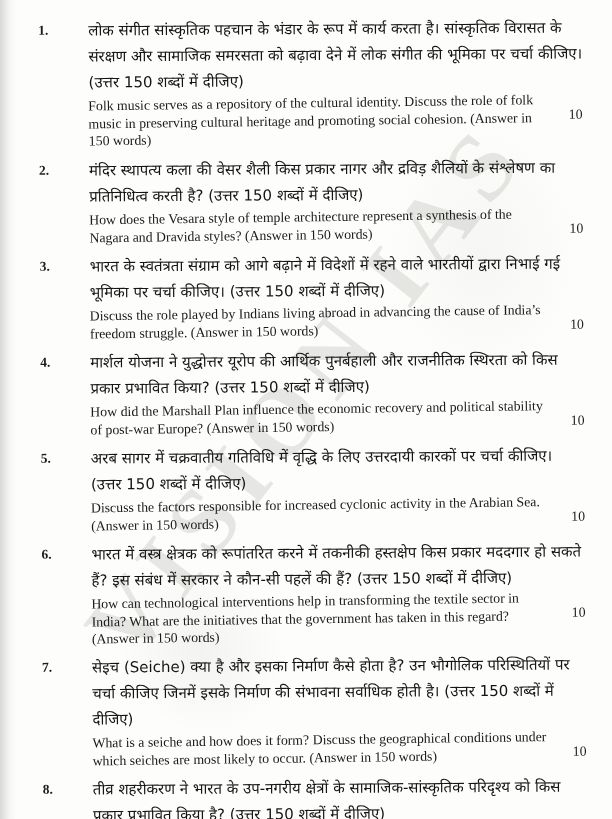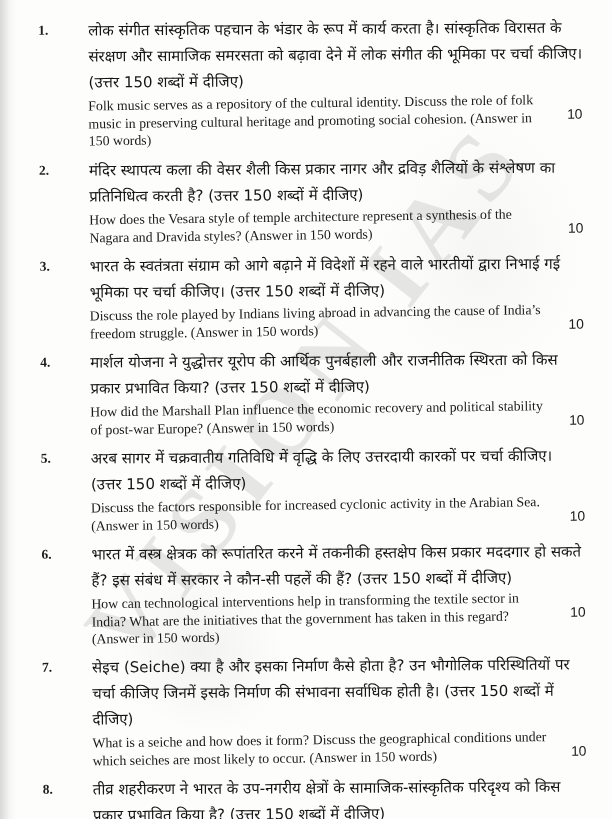--- a/index.html
+++ b/index.html
@@ -91,21 +91,21 @@
     padding-right: 36px;
     transform: rotate(-0.45deg);
     transform-origin: 0 100%;
     color: #1a1a1a;
   }
   .q-marks {
     position: absolute;
     right: 0;
     top: 15px;
     font-size: 13.8px;
-    font-family: Liberation Sans, sans-serif;
+    font-family: Liberation Serif, serif;
   }
 </style>
 </head>
 <body>
 
 <div class="page">
   <div class="scan-edge-left"></div>
   <div class="scan-smudge-a"></div>
   <div class="scan-smudge-b"></div>
   <div class="watermark">VISION IAS</div>

